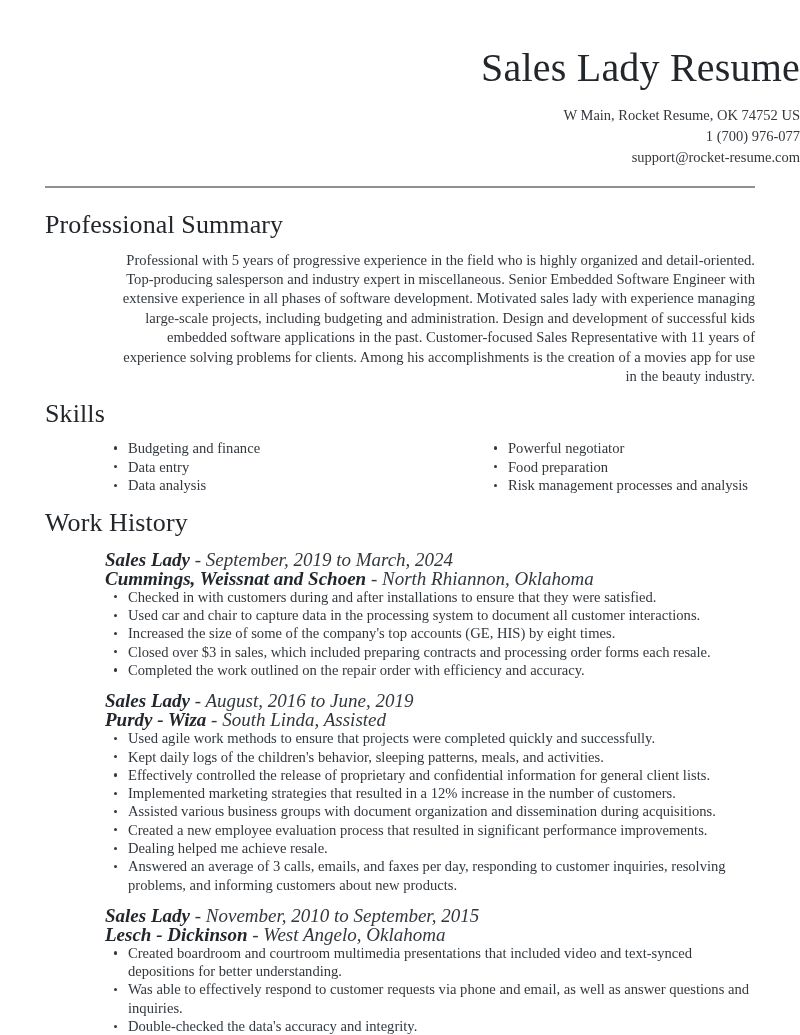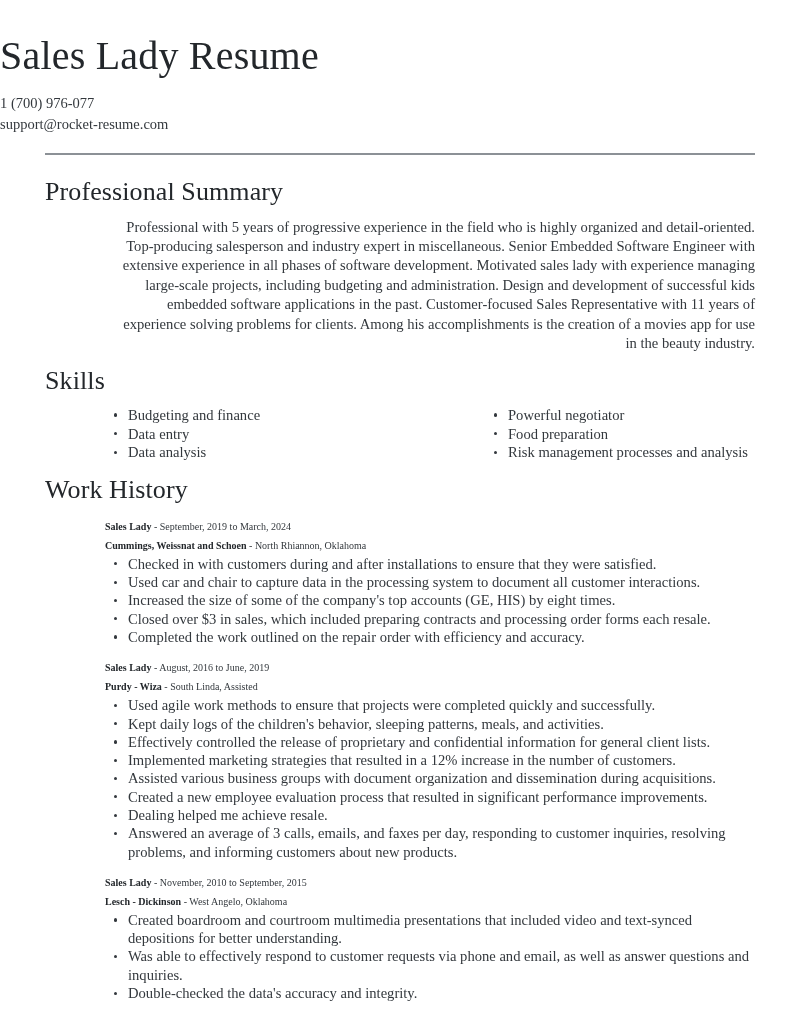--- a/index.html
+++ b/index.html
@@ -21,22 +21,22 @@
     width: 800px;
     height: 1035px;
     position: relative;
     overflow: hidden;
     box-sizing: border-box;
     padding: 0;
   }
 
   
   .header {
-    text-align: left;
-    padding-top: 33px;
+    text-align: right;
+    padding-top: 45px;
   }
   .resume-title {
     font-size: 40px;
     font-weight: 400;
     letter-spacing: 0.2px;
     line-height: 1.15;
     margin: 0 0 14px 0;
     color: #23272b;
   }
   .contact-line {
@@ -117,43 +117,45 @@
     margin-bottom: 0.5px;
   }
 
   
   .job {
     margin-top: 12px;
     padding-left: 60px;
   }
   .job:first-of-type { margin-top: 10px; }
   .job-line {
-    font-size: 10px;
+    font-size: 19px;
     line-height: 19px;
     color: #33383d;
+    font-style: italic;
   }
   .job-line .strong { font-weight: 700; color: #23272b; }
   .job-bullets {
     margin-top: 7px;
     padding-left: 0;
   }
   .job-bullets > li {
     padding-left: 23px;
     line-height: 19.2px;
     margin-bottom: 0.5px;
   }
   .job-bullets > li::before { top: 8px; }
 </style>
 </head>
 <body>
 
 <div class="page">
 
   <div class="header">
     <h1 class="resume-title">Sales Lady Resume</h1>
+    <p class="contact-line">W Main, Rocket Resume, OK 74752 US</p>
     <p class="contact-line">1 (700) 976-077</p>
     <p class="contact-line">support@rocket-resume.com</p>
   </div>
 
   <div class="divider"></div>
 
   <div class="section section-summary">
     <h2 class="section-heading">Professional Summary</h2>
     <p class="summary-text">Professional with 5 years of progressive experience in the field who is highly organized and detail-oriented. Top-producing salesperson and industry expert in miscellaneous. Senior Embedded Software Engineer with extensive experience in all phases of software development. Motivated sales lady with experience managing large-scale projects, including budgeting and administration. Design and development of successful kids embedded software applications in the past. Customer-focused Sales Representative with 11 years of experience solving problems for clients. Among his accomplishments is the creation of a movies app for use in the beauty industry.</p>
   </div>

